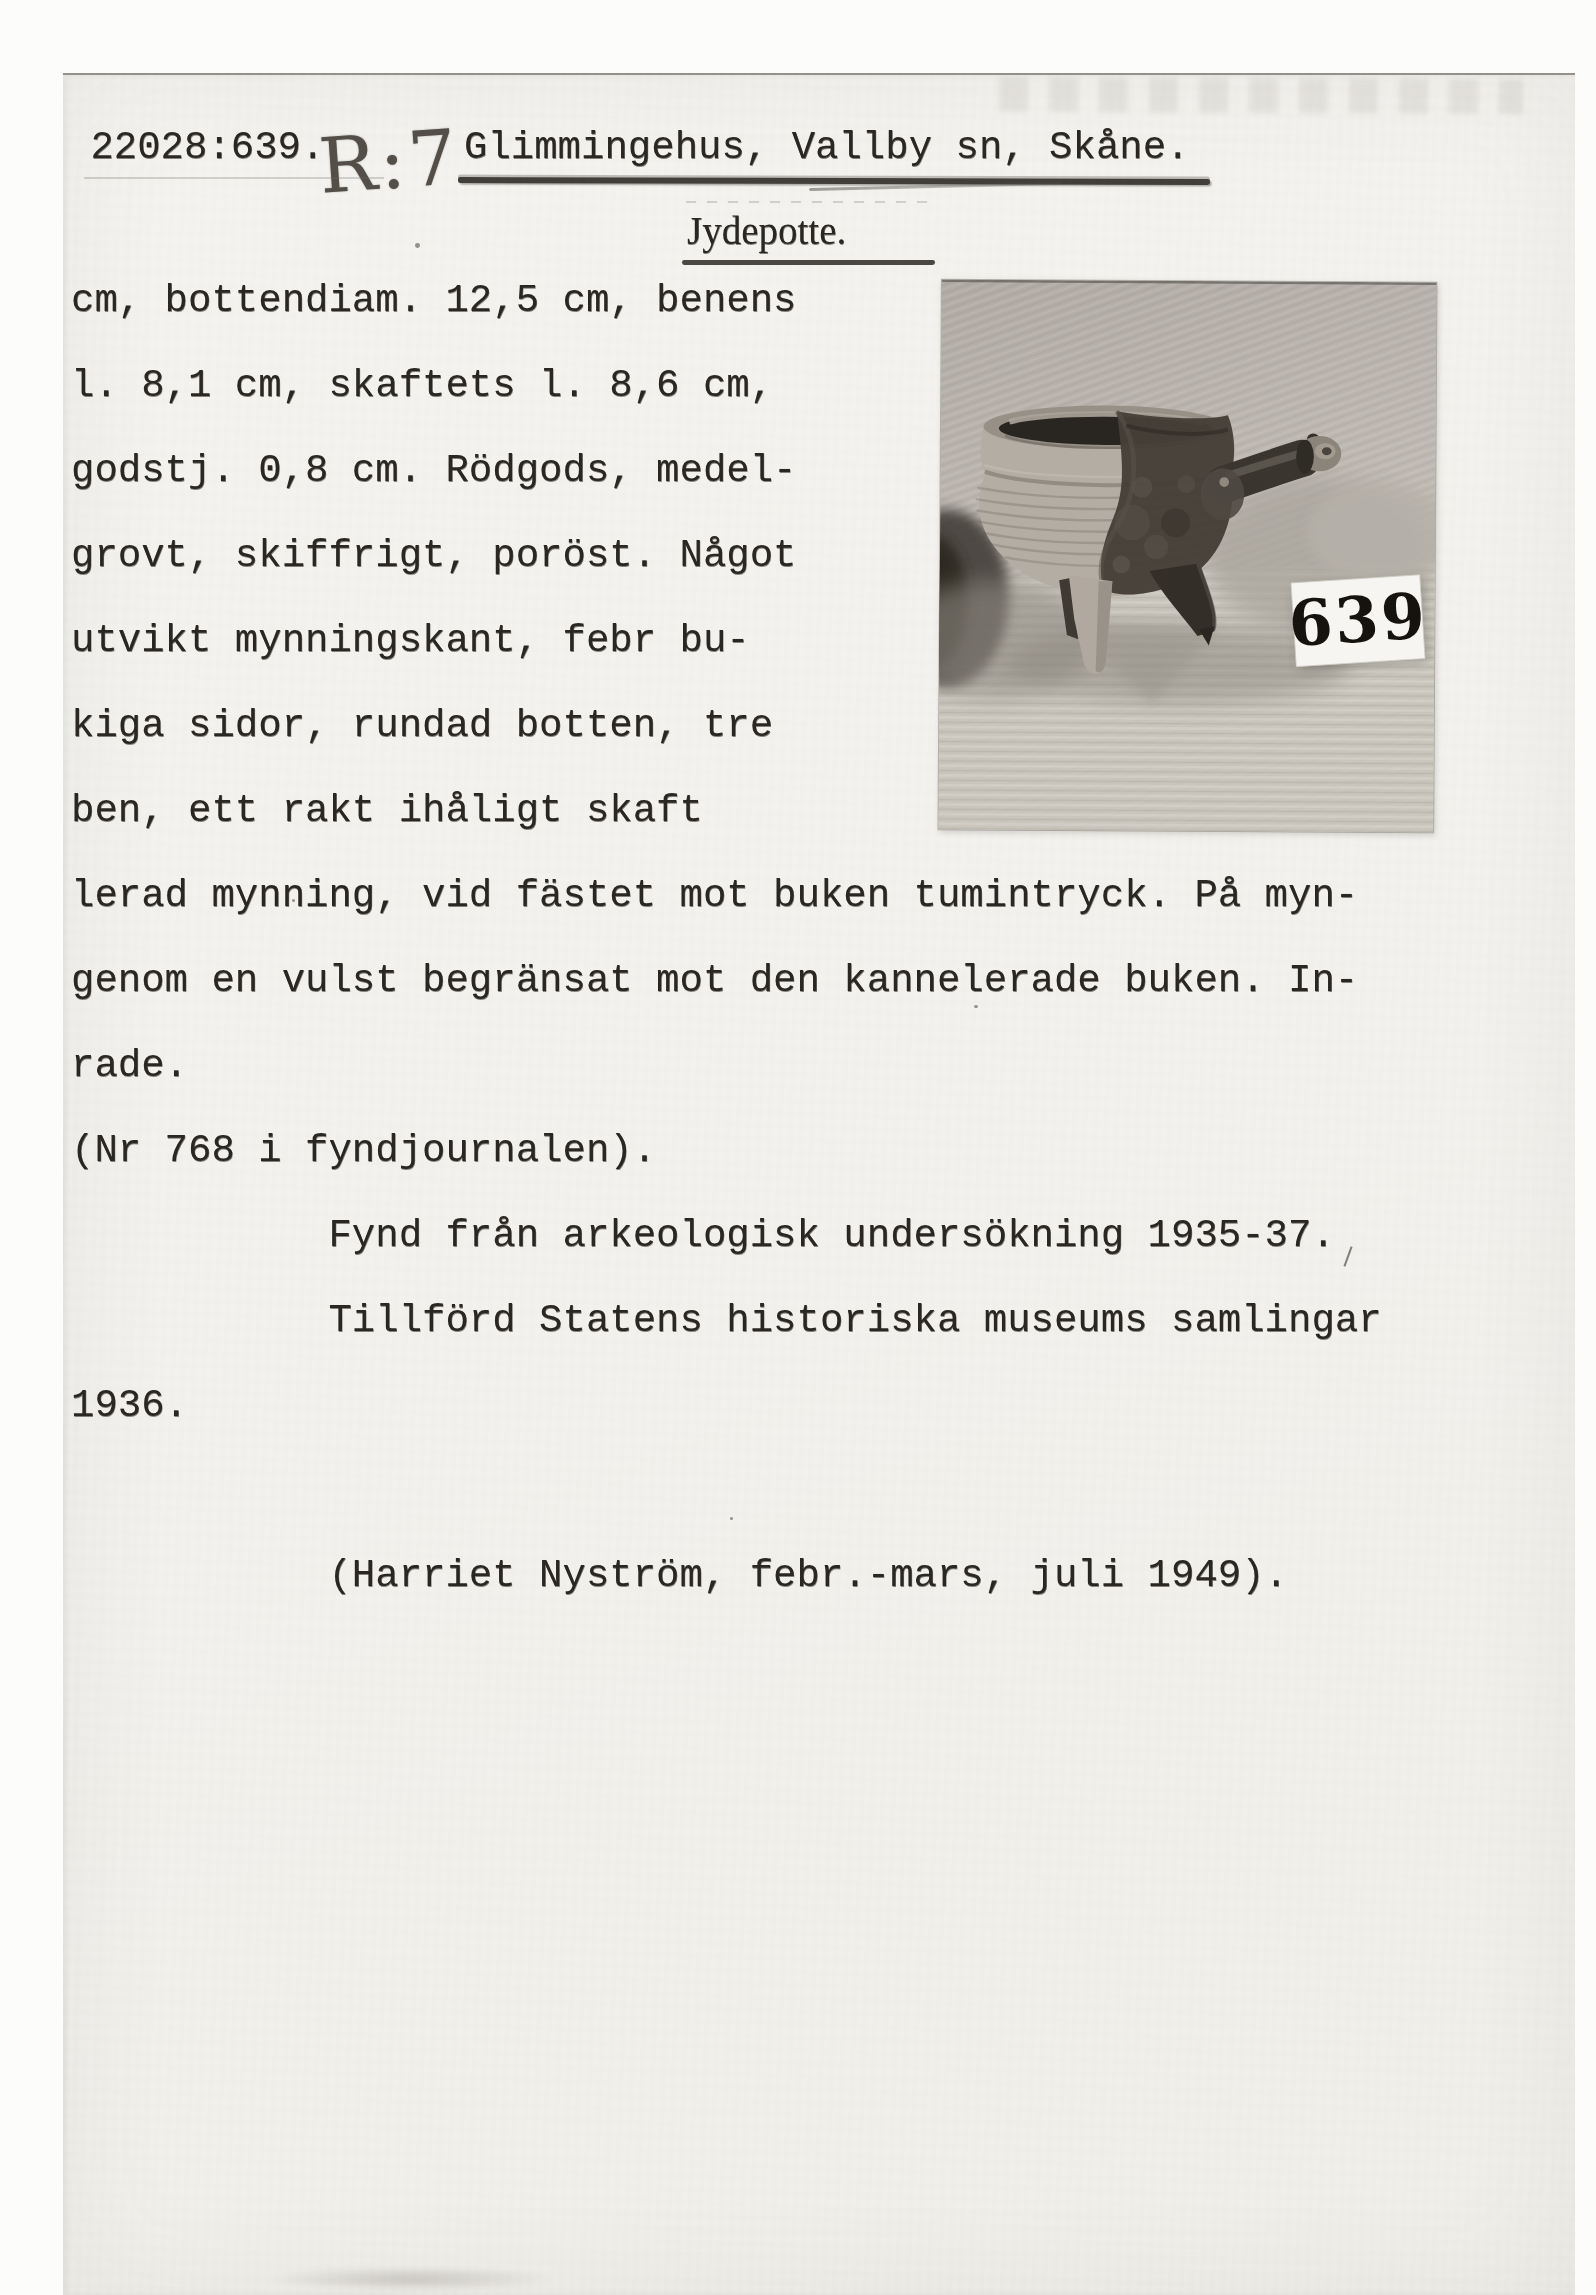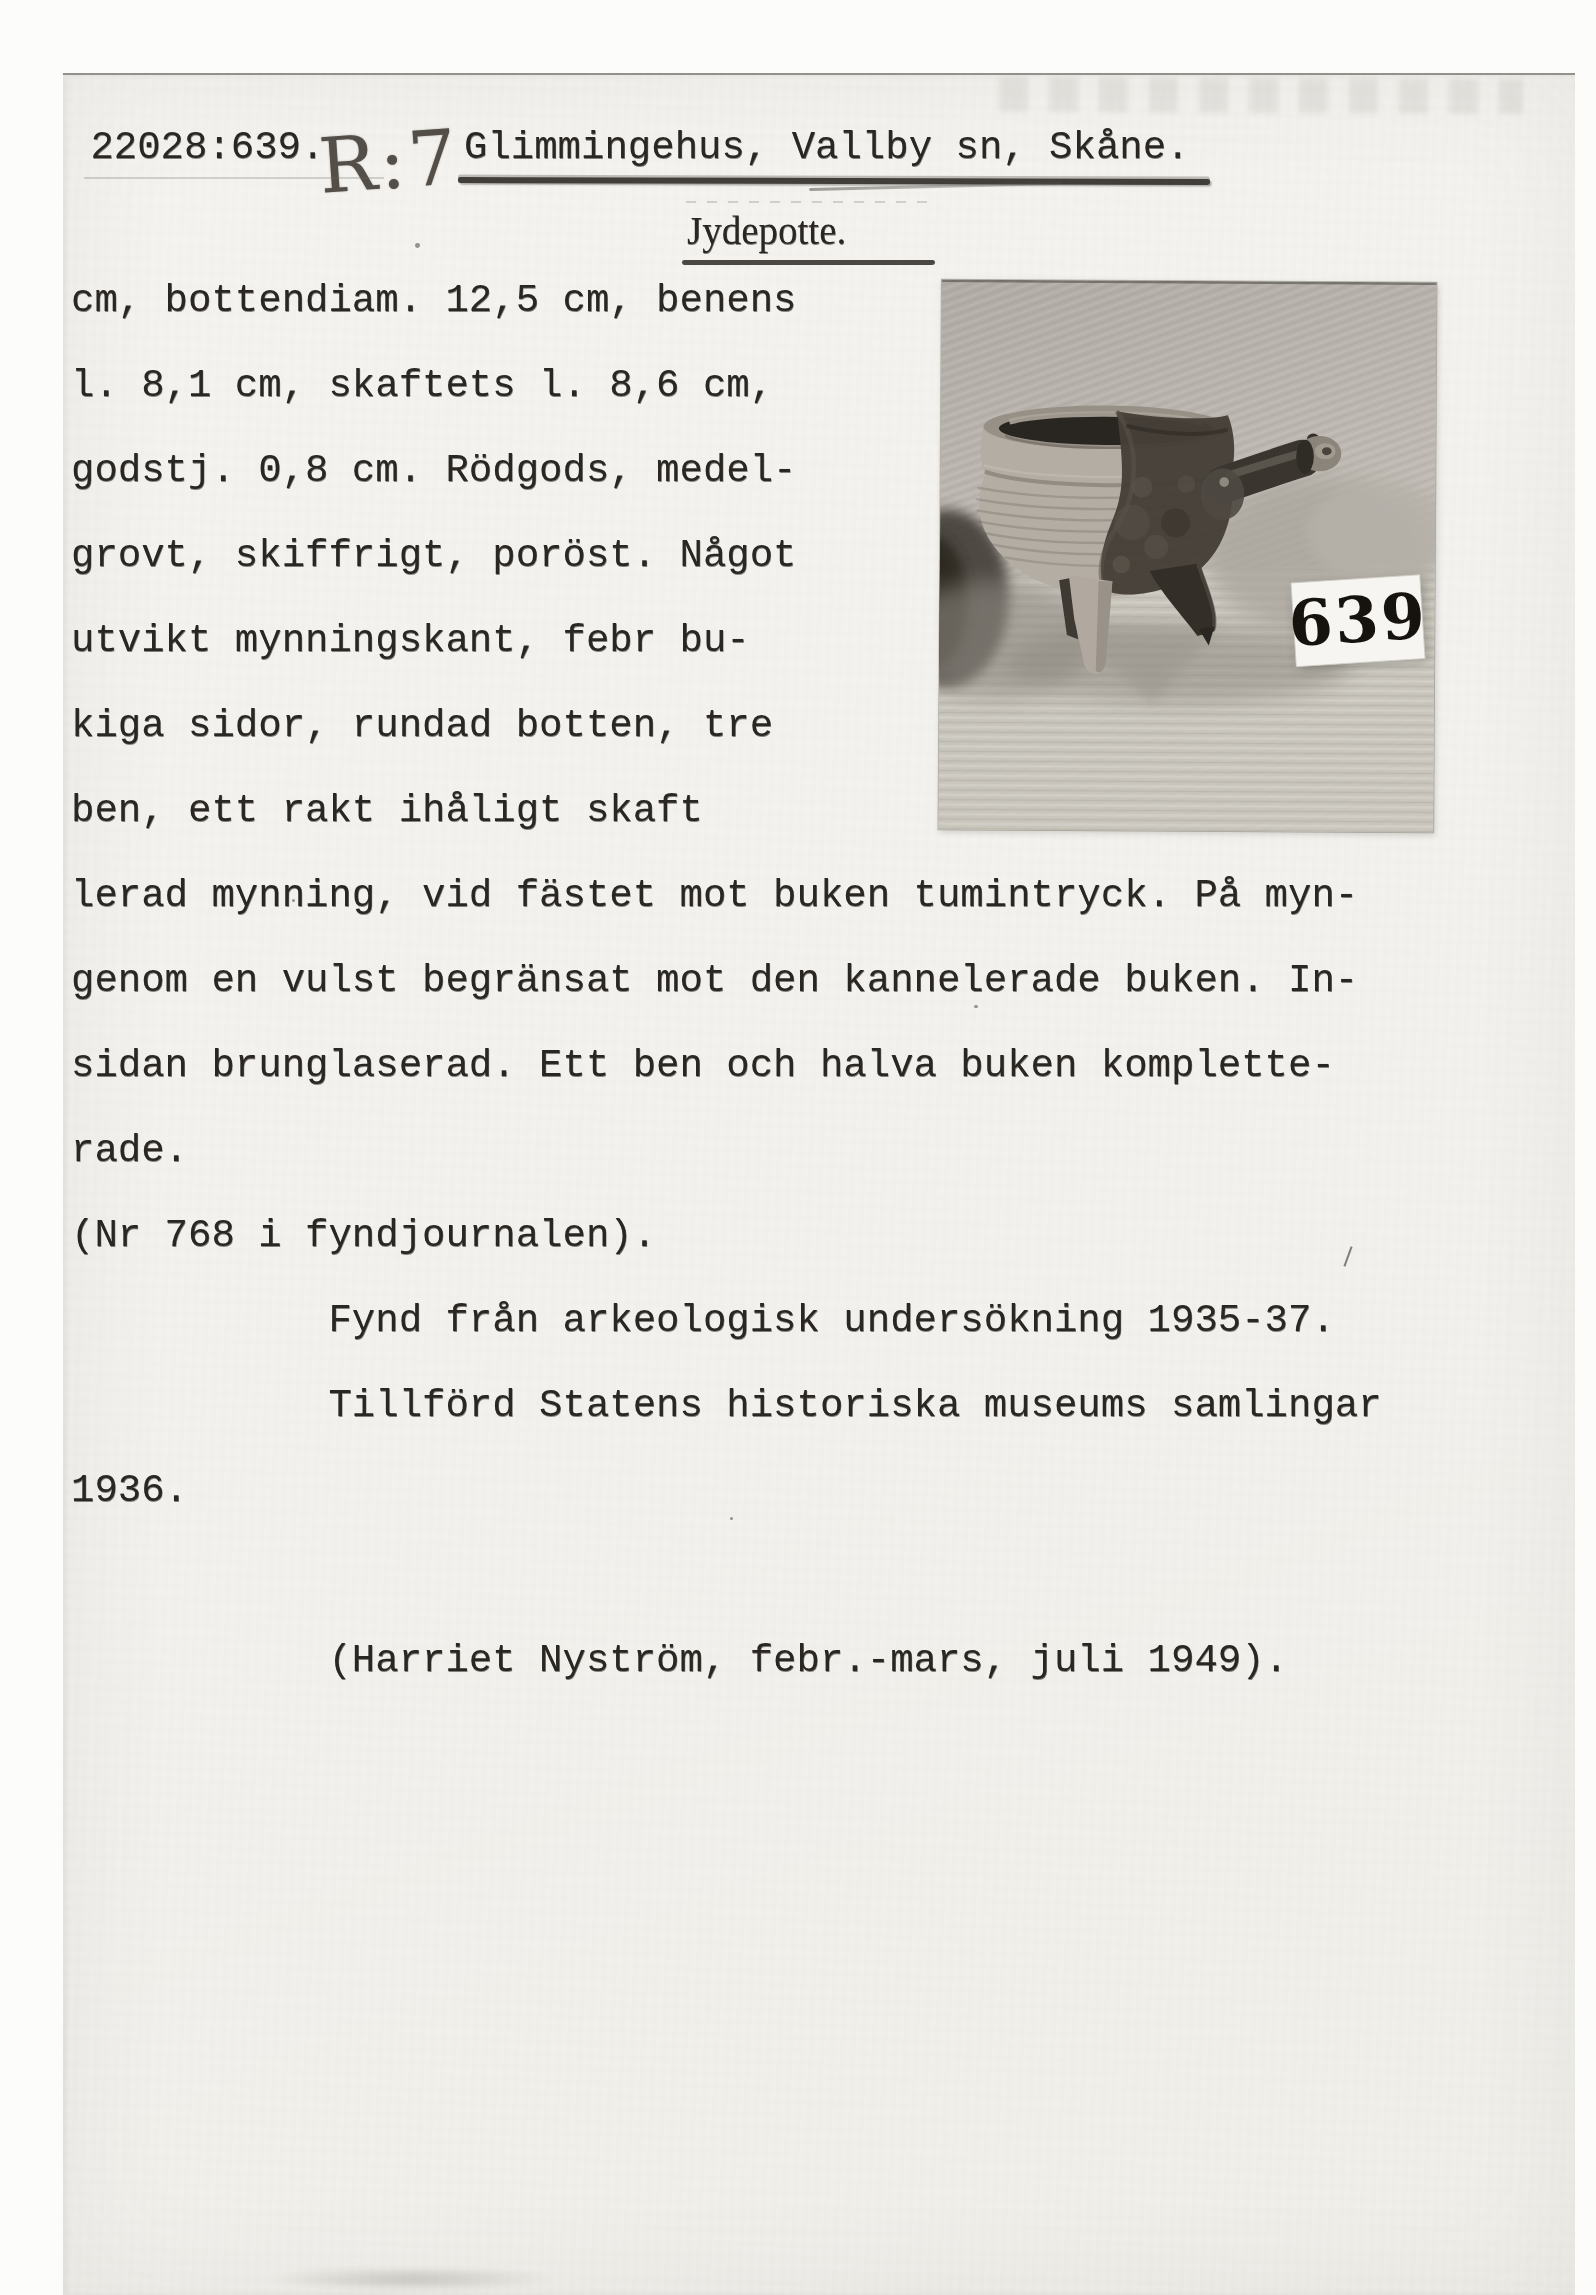--- a/index.html
+++ b/index.html
@@ -92,21 +92,20 @@
 
       <div class="line type">cm, bottendiam. 12,5 cm, benens</div>
       <div class="line type">l. 8,1 cm, skaftets l. 8,6 cm,</div>
       <div class="line type">godstj. 0,8 cm. Rödgods, medel-</div>
       <div class="line type">grovt, skiffrigt, poröst. Något</div>
       <div class="line type">utvikt mynningskant, febr bu-</div>
       <div class="line type">kiga sidor, rundad botten, tre</div>
       <div class="line type">ben, ett rakt ihåligt skaft</div>
       <div class="line type">lerad mynning, vid fästet mot buken tumintryck. På myn-</div>
       <div class="line type">genom en vulst begränsat mot den kannelerade buken. In-</div>
-      <div class="line type">sidan brunglaserad. Ett ben och halva buken komplette-</div>
       <div class="line type">rade.</div>
       <div class="line type">(Nr 768 i fyndjournalen).</div>
       <div class="line type">           Fynd från arkeologisk undersökning 1935-37.</div>
       <div class="line type">           Tillförd Statens historiska museums samlingar</div>
       <div class="line type">1936.</div>
       <div class="line type"></div>
       <div class="line type">           (Harriet Nyström, febr.-mars, juli 1949).</div>
     </div>
 
   <svg class="photo" viewBox="0 0 614 682" xmlns="http://www.w3.org/2000/svg">

